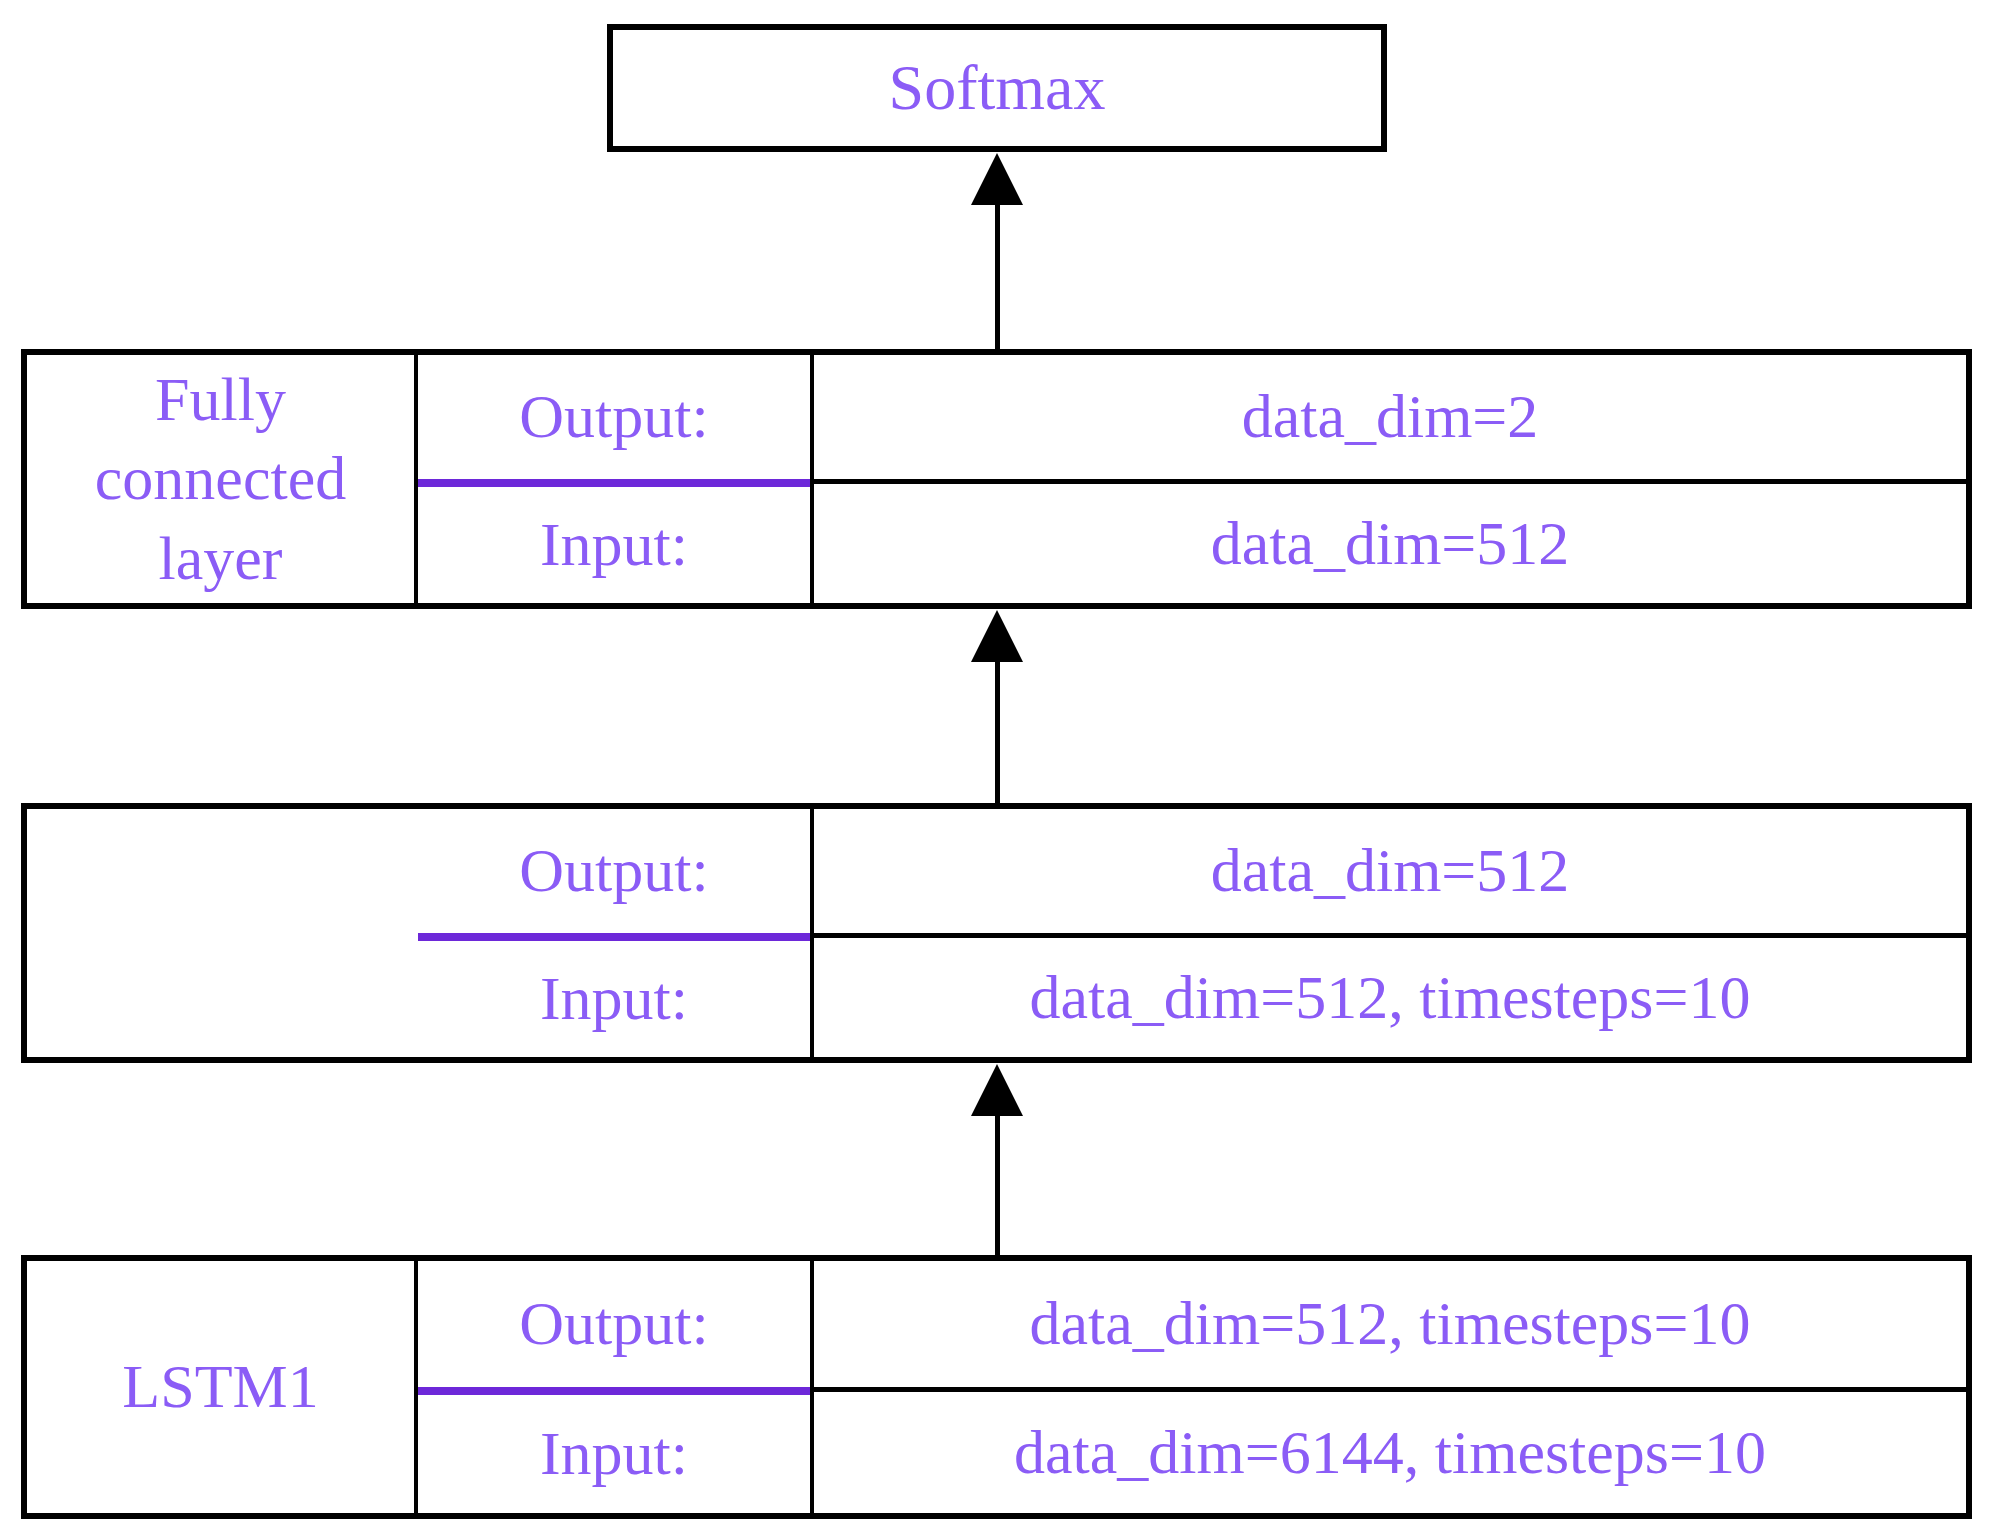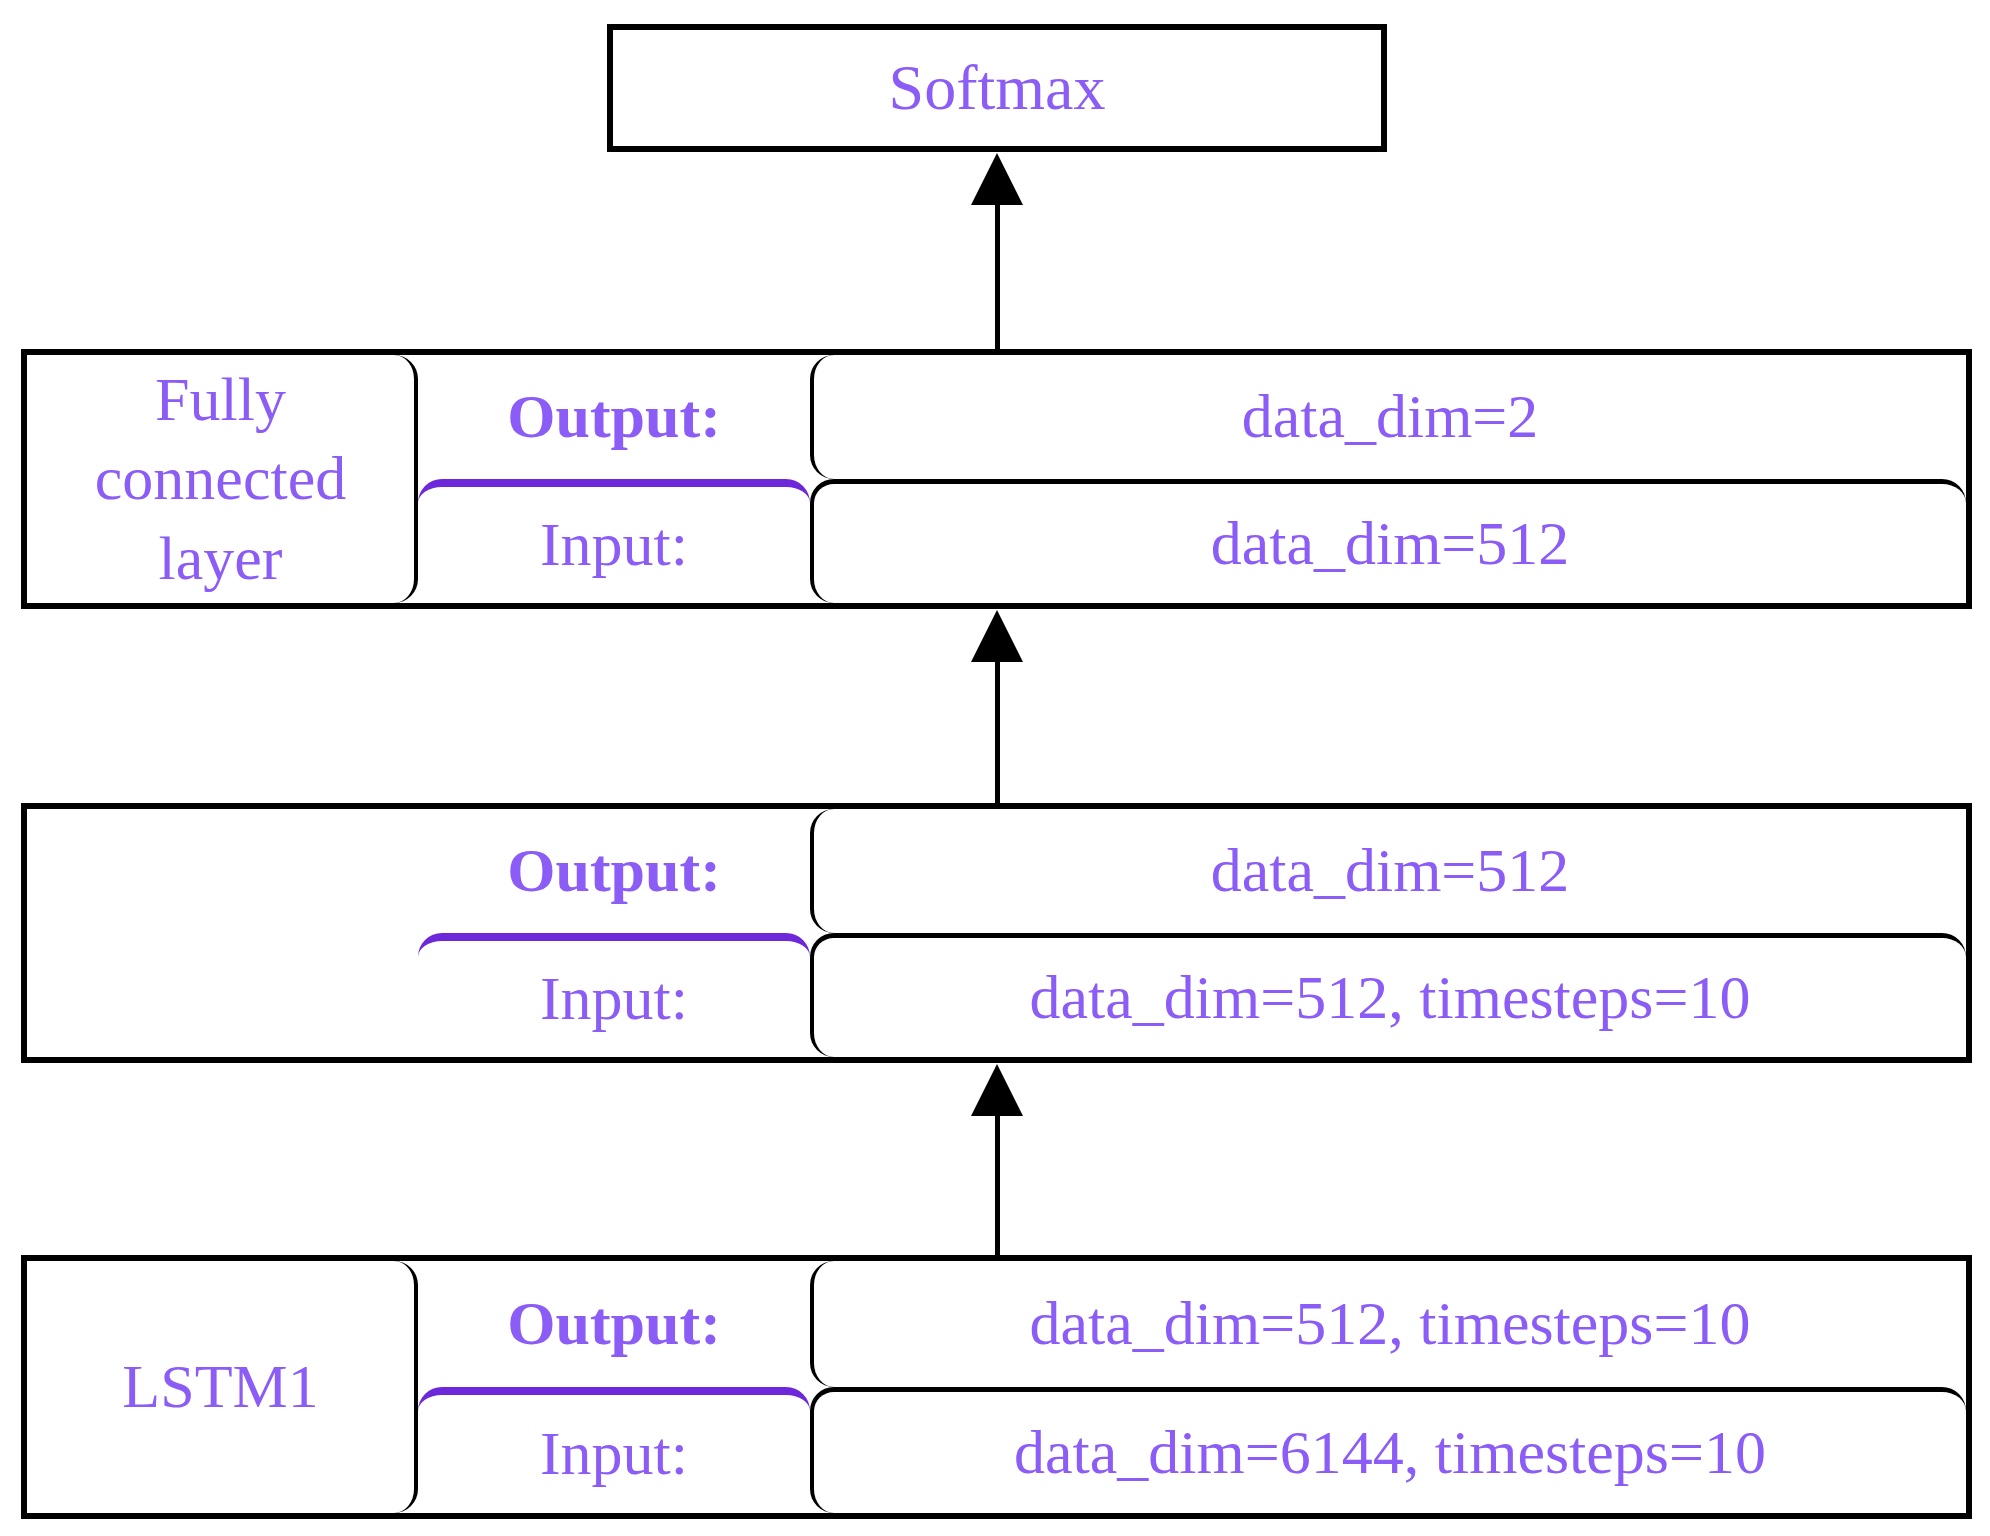--- a/index.html
+++ b/index.html
@@ -58,29 +58,28 @@
     grid-template-rows: 1fr 1fr;
     font-size: 62px;
   }
   .cell {
     display: flex;
     align-items: center;
     justify-content: center;
     text-align: center;
     box-sizing: border-box;
     line-height: 1.28;
-    border-radius: 24px;
   }
   .name-cell {
     grid-column: 1;
     grid-row: 1 / 3;
     border-right: 4px solid #000000;
     padding: 0 12px;
   }
-  .key-cell-output { grid-column: 2; grid-row: 1; font-weight: bold; }
+  .key-cell-output { grid-column: 2; grid-row: 1; }
   .val-cell-output { grid-column: 3; grid-row: 1; border-left: 4px solid #000000; font-family: Liberation Serif, serif; }
   .key-cell-input  { grid-column: 2; grid-row: 2; border-top: 8px solid #6d28d9; }
   .val-cell-input  { grid-column: 3; grid-row: 2; border-top: 5px solid #000000; border-left: 4px solid #000000; }
 
   #table-fc    { top: 349px; height: 260px; }
   #table-lstm2 { top: 803px; height: 260px; }
   #table-lstm1 { top: 1255px; height: 264px; }
 </style>
 </head>
 <body>

